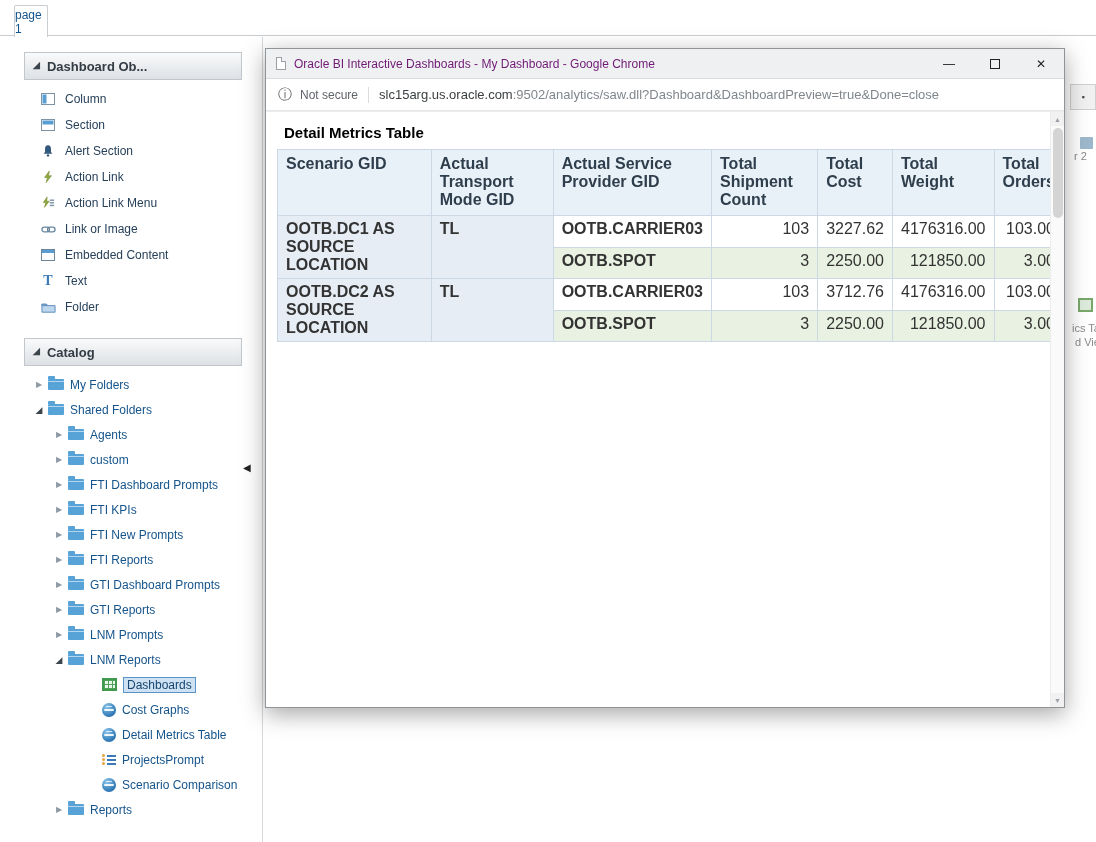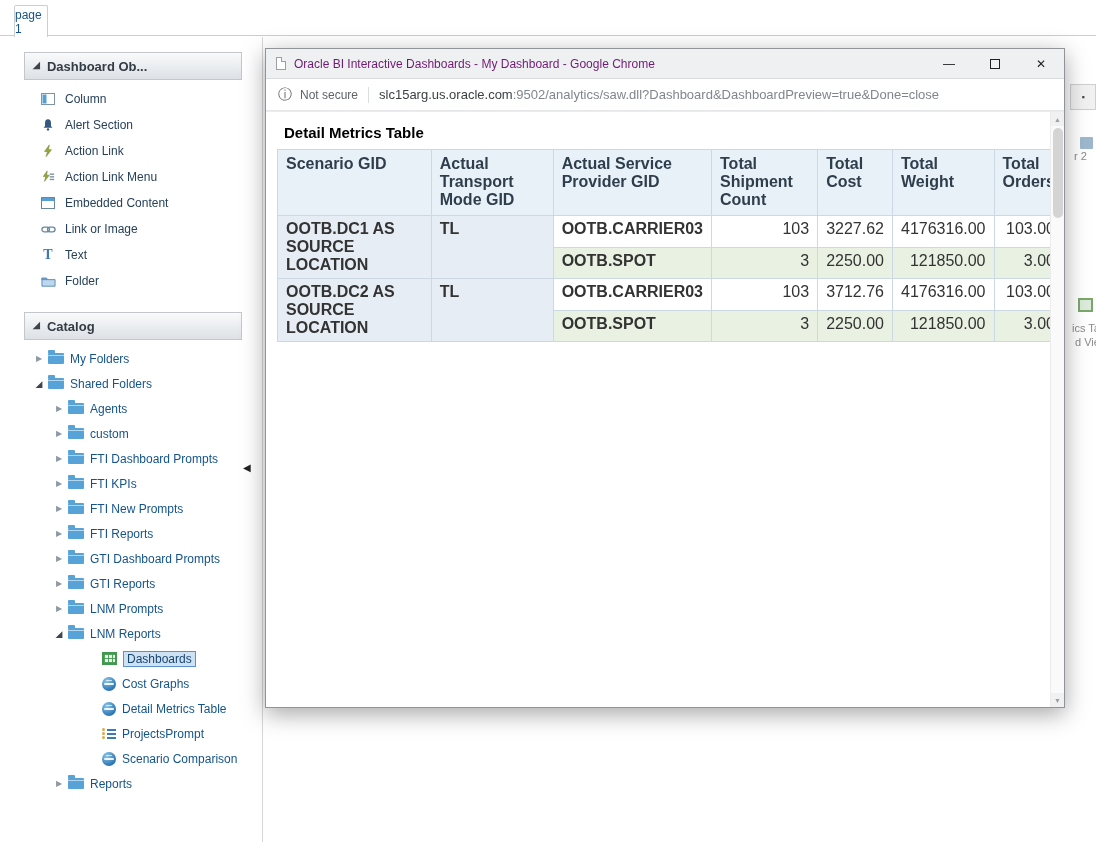--- a/index.html
+++ b/index.html
@@ -156,20 +156,29 @@
       <div class="obj-item">
         <span class="ic">
           <svg width="14" height="14" viewBox="0 0 14 14">
               <rect x="0.5" y="1.5" width="13" height="11" fill="#fff" stroke="#7d93a6"></rect>
               <rect x="1.5" y="2.5" width="4" height="9" fill="#5a9fd4"></rect>
             </svg>
         </span>
         <span>Column</span>
       </div>
 
+      <div class="obj-item">
+        <span class="ic">
+          <svg width="14" height="14" viewBox="0 0 14 14">
+              <rect x="0.5" y="1.5" width="13" height="11" fill="#fff" stroke="#7d93a6"></rect>
+              <rect x="1.5" y="2.5" width="11" height="4" fill="#5a9fd4"></rect>
+            </svg>
+        </span>
+        <span>Section</span>
+      </div>
 
       <div class="obj-item">
         <span class="ic">
           <svg width="14" height="14" viewBox="0 0 16 16">
               <path d="M8 1.5 C5.6 1.5 4.6 3.5 4.6 5.6 L4.6 9 L3 11.2 L13 11.2 L11.4 9 L11.4 5.6 C11.4 3.5 10.4 1.5 8 1.5 Z" fill="#33587e"></path>
               <circle cx="8" cy="13" r="1.4" fill="#33587e"></circle>
             </svg>
         </span>
         <span>Alert Section</span>
       </div>
@@ -190,36 +199,36 @@
               <rect x="10" y="4" width="5" height="1.6" fill="#7d93a6"></rect>
               <rect x="10" y="7" width="5" height="1.6" fill="#7d93a6"></rect>
               <rect x="10" y="10" width="5" height="1.6" fill="#7d93a6"></rect>
             </svg>
         </span>
         <span>Action Link Menu</span>
       </div>
 
       <div class="obj-item">
         <span class="ic">
+          <svg width="15" height="14" viewBox="0 0 16 14">
+              <rect x="1" y="5" width="8" height="5" rx="2.5" fill="none" stroke="#68879f" stroke-width="1.4"></rect>
+              <rect x="7" y="5" width="8" height="5" rx="2.5" fill="none" stroke="#68879f" stroke-width="1.4"></rect>
+            </svg>
+        </span>
+        <span>Link or Image</span>
+      </div>
+
+      <div class="obj-item">
+        <span class="ic">
           <svg width="14" height="14" viewBox="0 0 14 14">
               <rect x="0.5" y="1.5" width="13" height="11" fill="#fff" stroke="#68879f"></rect>
               <rect x="1" y="2" width="12" height="3" fill="#5a9fd4"></rect>
             </svg>
         </span>
         <span>Embedded Content</span>
-      </div>
-
-      <div class="obj-item">
-        <span class="ic">
-          <svg width="15" height="14" viewBox="0 0 16 14">
-              <rect x="1" y="5" width="8" height="5" rx="2.5" fill="none" stroke="#68879f" stroke-width="1.4"></rect>
-              <rect x="7" y="5" width="8" height="5" rx="2.5" fill="none" stroke="#68879f" stroke-width="1.4"></rect>
-            </svg>
-        </span>
-        <span>Link or Image</span>
       </div>
 
       <div class="obj-item">
         <span class="ic" style="font-family:'Liberation Serif',serif; font-weight:bold; font-size:14px; color:#3a7ab8;">T</span>
         <span>Text</span>
       </div>
 
       <div class="obj-item">
         <span class="ic">
           <svg width="15" height="13" viewBox="0 0 16 13">

